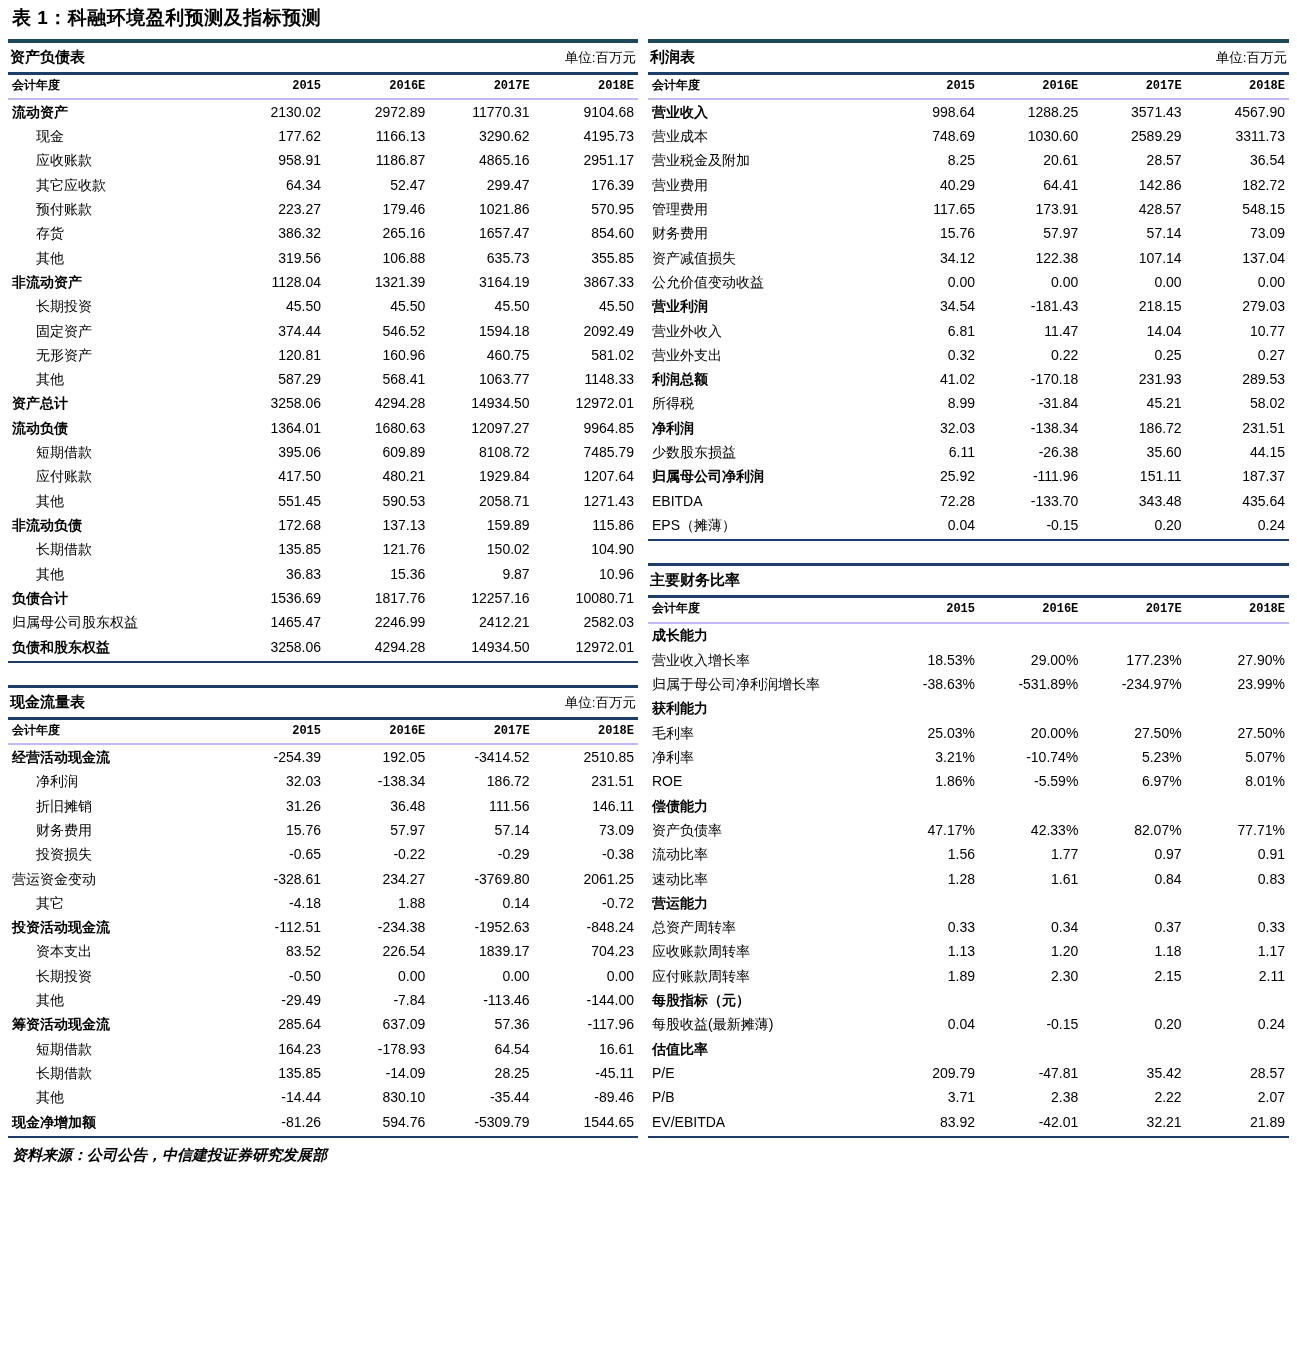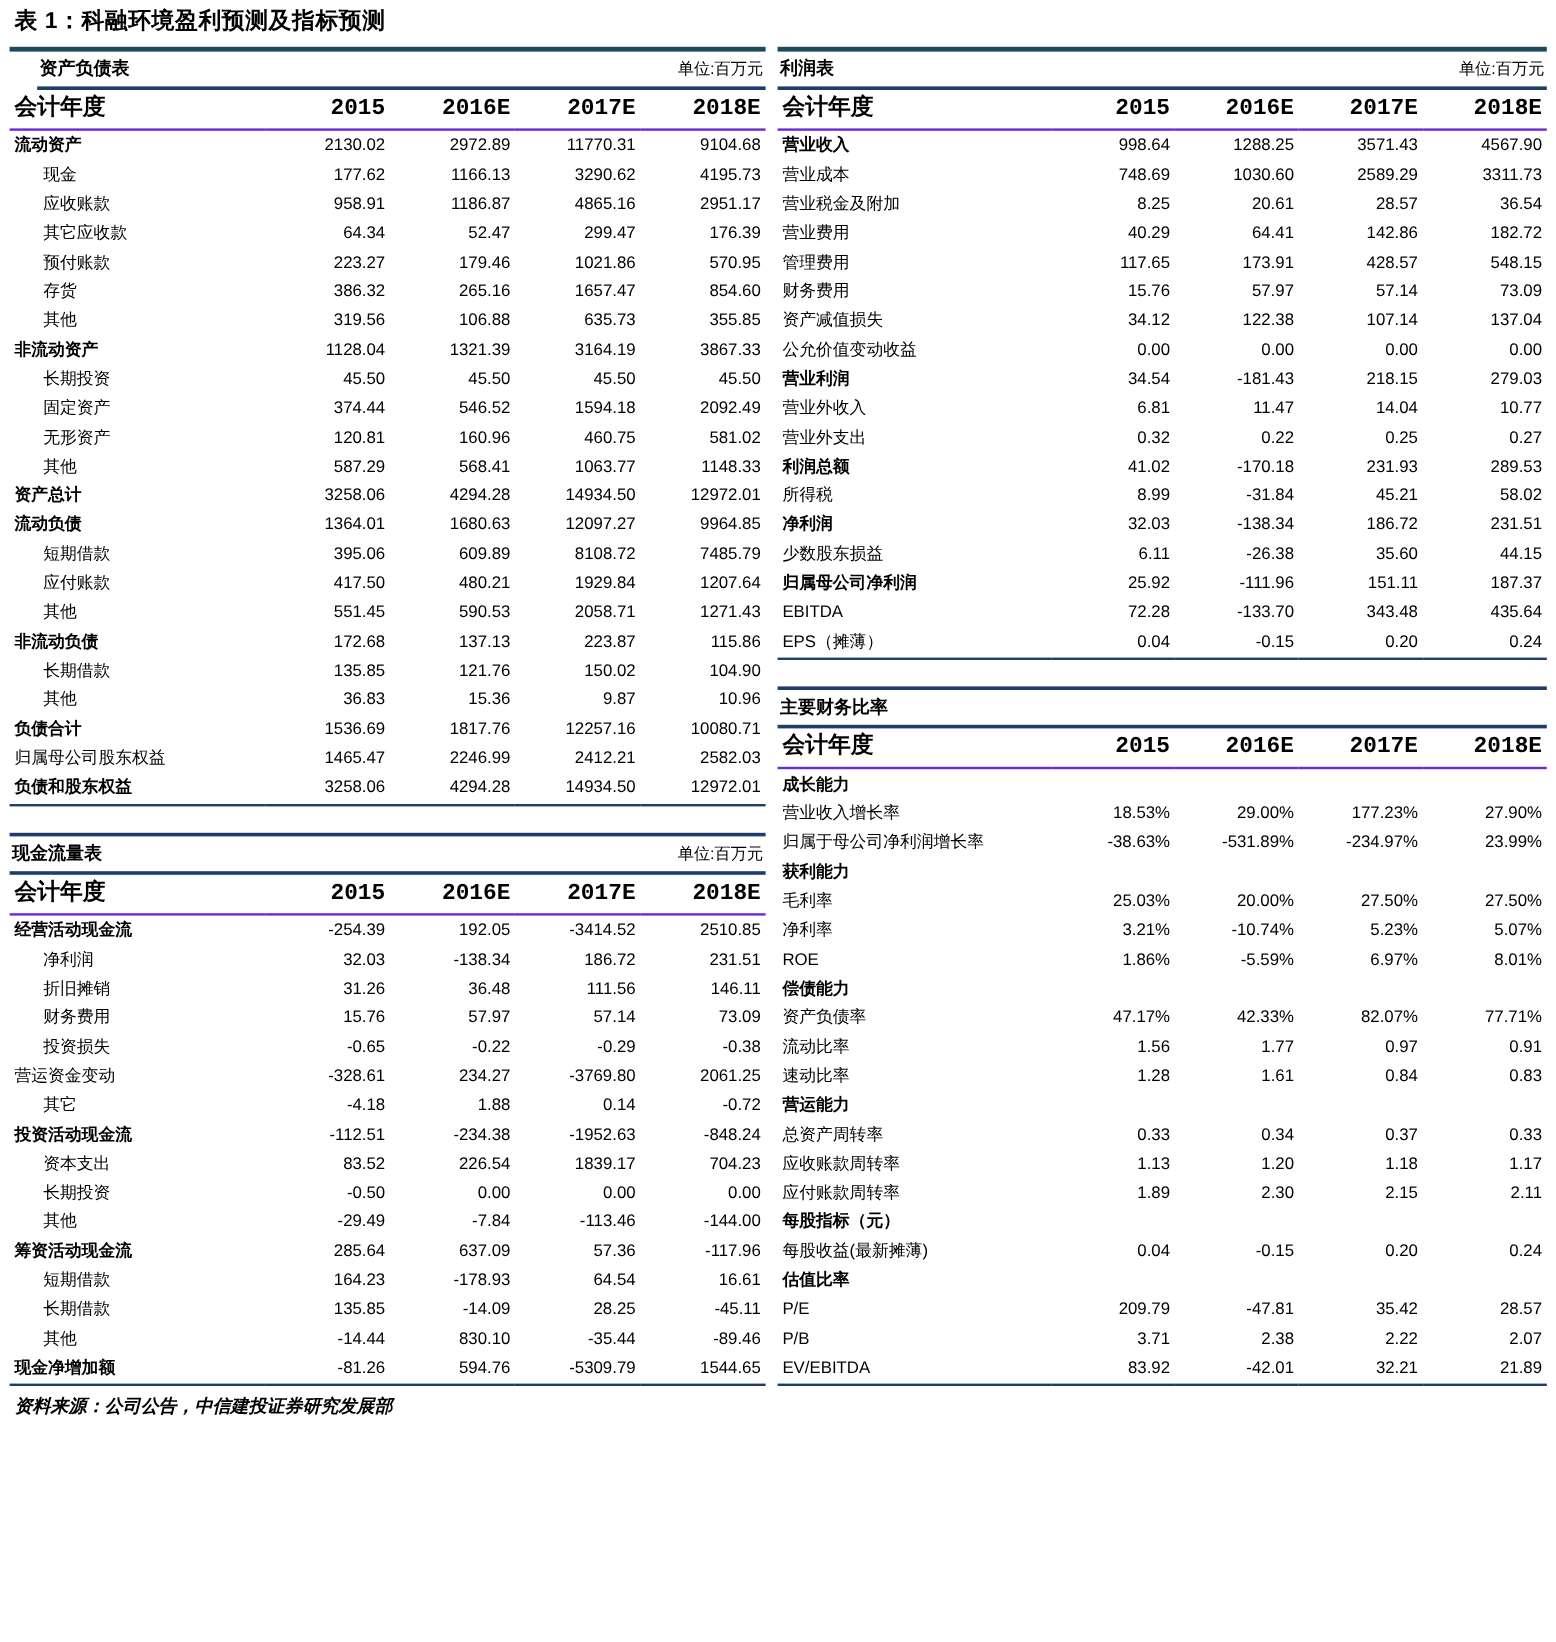--- a/index.html
+++ b/index.html
@@ -86,23 +86,23 @@
   .col.right table.fin col.c-label { width: 227px; }
   .col.right table.fin col.c-num   { width: 103px; }
 
   table.fin th, table.fin td {
     padding: 2.5px 4px;
     line-height: 1.38;
     vertical-align: baseline;
     white-space: nowrap;
   }
   table.fin thead th {
-    font-size: 19px;
+    font-size: 12px;
     font-weight: bold;
-    border-bottom: 2px solid #6d28d9;
+    border-bottom: 2px solid #c4b5fd;
     padding-bottom: 4px;
     padding-top: 2px;
   }
   table.fin thead th.lbl { text-align: left; }
   table.fin thead th.num { text-align: right; font-family: Liberation Mono, monospace; }
 
   table.fin td.lbl { text-align: left; }
   table.fin td.num { text-align: right; }
 
   tr.lvl1 td.lbl { font-weight: bold; padding-left: 4px; }
@@ -127,21 +127,21 @@
 <div class="page">
 
   <div class="doc-title">表 1：科融环境盈利预测及指标预测</div>
 
   <div class="columns">
 
     <div class="col left">
 
       <div class="tbl-block">
         <div class="band" style="border-top-color: rgb(27, 74, 90);"></div>
-        <div class="caption-row" style="border-bottom-color: rgb(31, 61, 107); margin-left: 23px;">
+        <div class="caption-row" style="border-bottom-color: rgb(31, 61, 107);">
           <span class="caption-title">资产负债表</span>
           <span class="caption-unit">单位:百万元</span>
         </div>
         <table class="fin">
           <colgroup>
             <col class="c-label">
               <col class="c-num">
               <col class="c-num">
               <col class="c-num">
               <col class="c-num">
@@ -272,21 +272,21 @@
                 <td class="lbl">其他</td>
                 <td class="num">551.45</td>
                 <td class="num">590.53</td>
                 <td class="num">2058.71</td>
                 <td class="num">1271.43</td>
               </tr>
               <tr class="lvl1">
                 <td class="lbl">非流动负债</td>
                 <td class="num">172.68</td>
                 <td class="num">137.13</td>
-                <td class="num">223.87</td>
+                <td class="num">159.89</td>
                 <td class="num">115.86</td>
               </tr>
               <tr class="lvl2">
                 <td class="lbl">长期借款</td>
                 <td class="num">135.85</td>
                 <td class="num">121.76</td>
                 <td class="num">150.02</td>
                 <td class="num">104.90</td>
               </tr>
               <tr class="lvl2">

